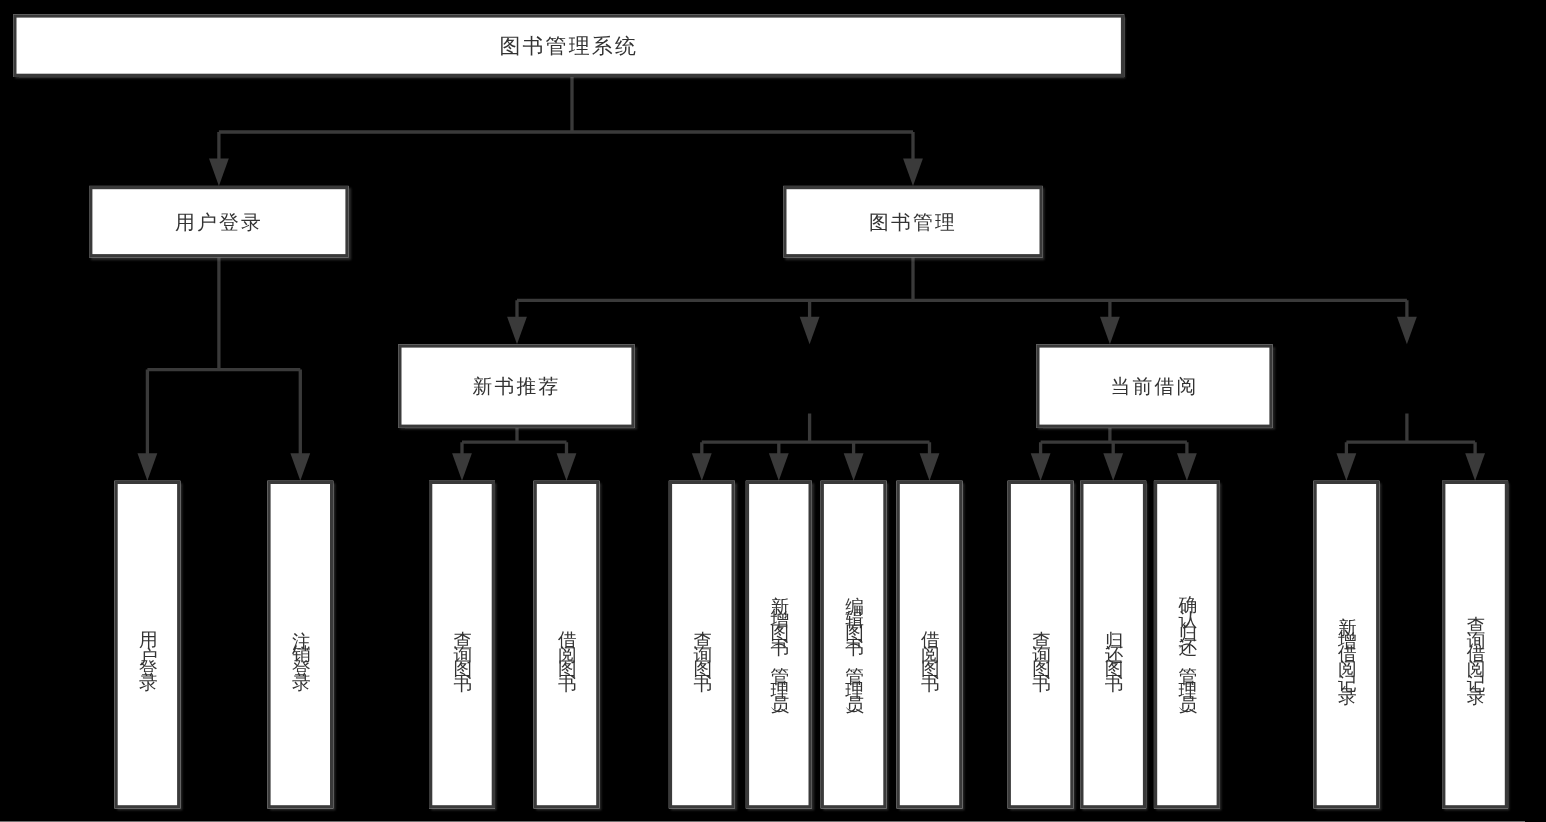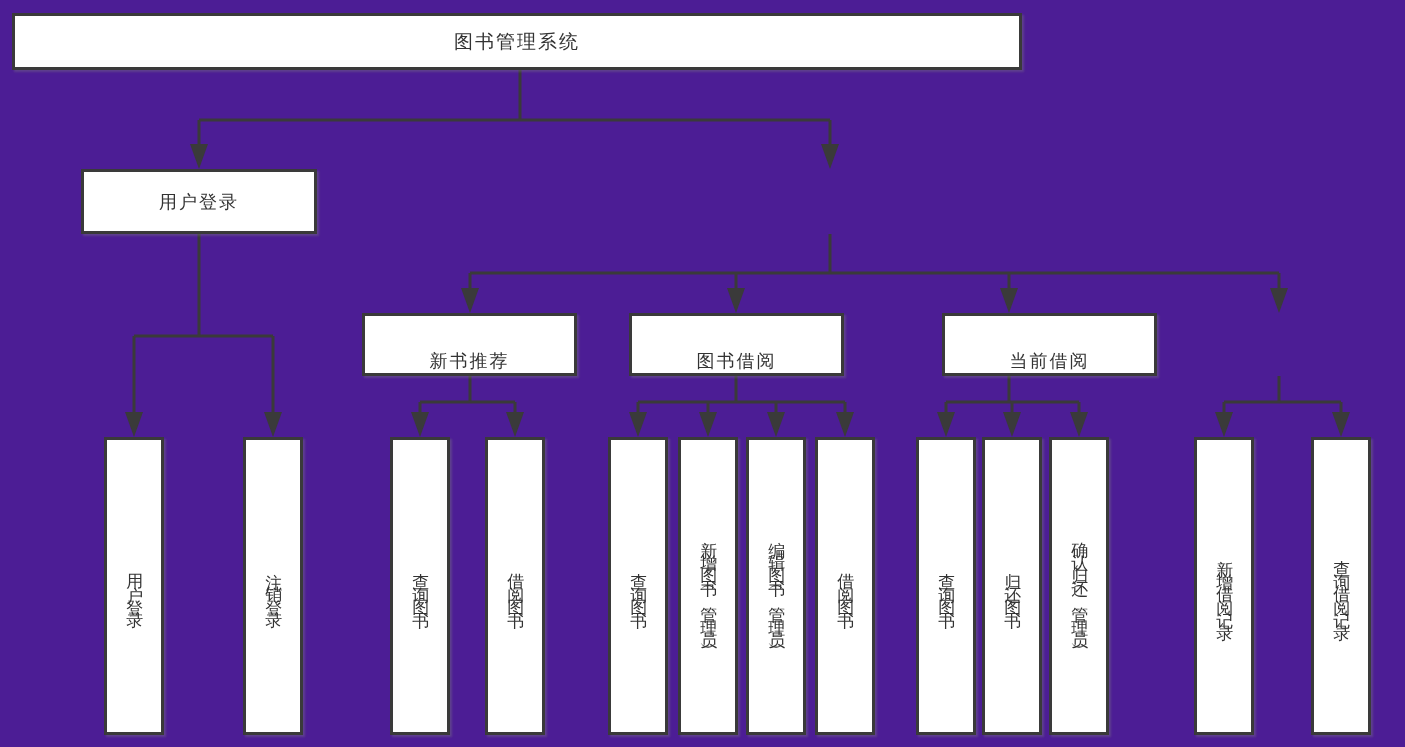--- a/index.html
+++ b/index.html
@@ -1,41 +1,41 @@
 <!DOCTYPE html>
 <html><head>
 <meta charset="utf-8">
 <style>
   html, body { margin: 0; padding: 0; background: #ffffff; }
   body { width: 1405px; height: 747px; font-family: "Liberation Sans", "DejaVu Sans", sans-serif; }
   .canvas {
     position: relative;
     width: 1405px;
     height: 747px;
-    background: #4c1d95;
+    background: #000000;
     overflow: hidden;
   }
   svg.wires { position: absolute; left: 0; top: 0; }
   svg.wires path { stroke: #3a3a3a; stroke-width: 3; fill: none; }
   svg.wires polygon { fill: #3a3a3a; stroke: none; }
 
   .box {
     position: absolute;
     box-sizing: border-box;
     border: 3px solid #3a3a3a;
     background: #ffffff;
     display: flex;
     align-items: center;
     justify-content: center;
     color: #333333;
     box-shadow: 2px 2px 2px rgba(130,130,130,0.35);
   }
   .box-root   { left: 12px;  top: 13px;  width: 1010px; height: 57px; font-size: 19px; letter-spacing: 2px; }
   .box-l1     { top: 169px; width: 236px; height: 65px; font-size: 18px; letter-spacing: 2px; }
-  .box-l2     { top: 313px; width: 215px; height: 63px; font-size: 18px; letter-spacing: 2px; align-items: flex-end; }
+  .box-l2     { top: 313px; width: 215px; height: 76px; font-size: 18px; letter-spacing: 2px; }
   .box-leaf   { top: 437px; width: 60px;  height: 298px; font-size: 17px; }
   .box-leaf .vtext {
     writing-mode: vertical-rl;
     text-orientation: mixed;
     letter-spacing: 13px;
     line-height: 1.1;
     white-space: nowrap;
   }
 
   .watermark {
@@ -97,26 +97,26 @@
     </g>
   </svg>
 
   <div class="box box-root">
     <span>图书管理系统</span>
   </div>
 
   <div class="box box-l1" style="left:81px;">
     <span>用户登录</span>
   </div>
+  <div class="box box-l1" style="left:712px;">
+    <span>图书管理</span>
+  </div>
 
   <div class="box box-l2" style="left:362px;">
     <span>新书推荐</span>
-  </div>
-  <div class="box box-l2" style="left:629px;">
-    <span>图书借阅</span>
   </div>
   <div class="box box-l2" style="left:902px;margin-left:40px;">
     <span>当前借阅</span>
   </div>
 
   <div class="box box-leaf" style="left:104px;">
     <span class="vtext">用户登录</span>
   </div>
   <div class="box box-leaf" style="left:243px;">
     <span class="vtext">注销登录</span>

